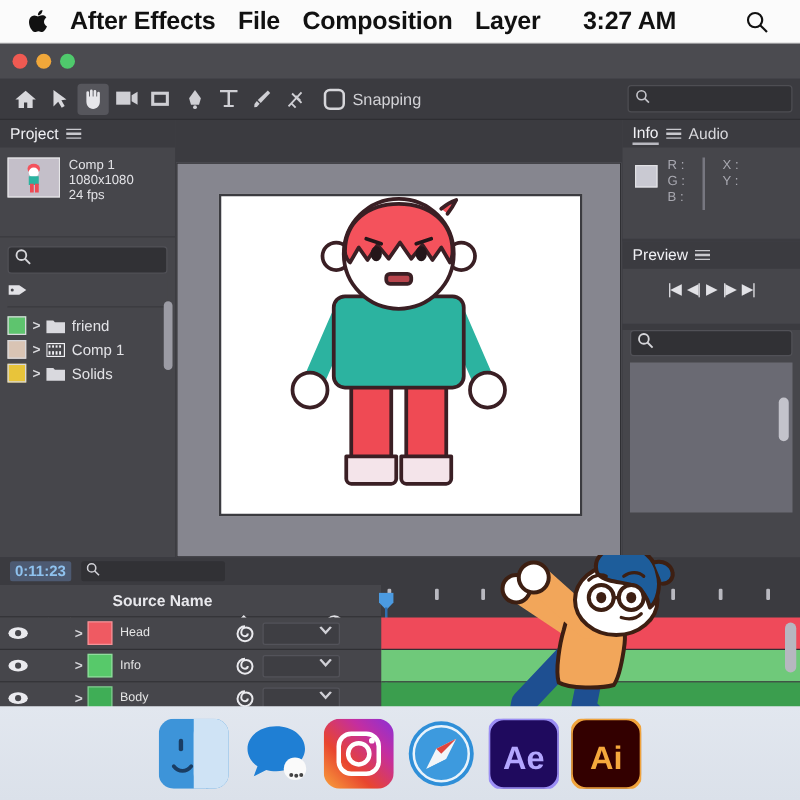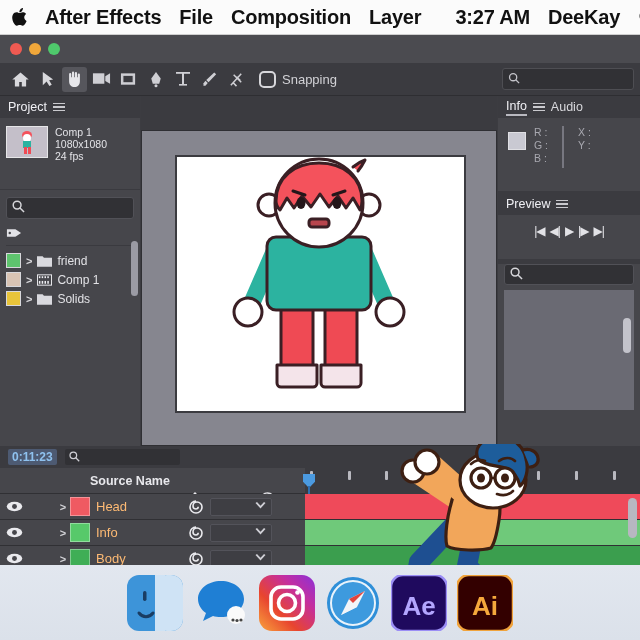--- a/index.html
+++ b/index.html
@@ -9,21 +9,21 @@
     font-family: "Liberation Sans", sans-serif;
     background: #3a3a3e;
   }
   #app { position: relative; width: 640px; height: 640px; background: #dfe4ec; }
 
   
   .menubar {
     position: absolute; left: 0; top: 0; width: 640px; height: 35px;
     background: #fbfbfb;
     display: flex; align-items: center;
-    padding: 0 12px;
+    padding: 0 23px;
     border-bottom: 1px solid #cfcfcf;
   }
   .menubar .mb-item {
     color: #111; font-size: 20px; font-weight: bold;
     margin-right: 18px; white-space: nowrap; letter-spacing: -0.2px;
   }
   .apple-logo { margin-right: 16px; display: flex; align-items: center; }
   .mb-spacer { flex: 0 0 16px; }
   .mb-search { margin-left: auto; margin-right: 2px; display:flex; align-items:center;}
 
@@ -187,21 +187,21 @@
 
   .tl-rows { position: absolute; left: 0; top: 48px; width: 305px; }
   .tl-row {
     height: 26px; display: flex; align-items: center;
     border-bottom: 1px solid #303034; background: #46464b;
   }
   .row-eye { width: 28px; display: flex; justify-content: center; }
   .row-audio { width: 28px; }
   .row-caret { width: 14px; color: #d4d4d8; font-size: 11px; font-weight: bold; text-align: center; }
   .row-sw { width: 20px; height: 19px; border: 1px solid rgba(255,255,255,.35); flex:none; margin-right: 6px; }
-  .row-label { color: #fdba74; font-size: 13px; width: 86px; }
+  .row-label { color: #e5e5e5; font-size: 10px; width: 86px; }
   .row-spiral { width: 28px; display: flex; justify-content: center; }
   .row-drop {
     width: 62px; height: 18px; background: #3e3e43; border: 1px solid #53535a;
     border-radius: 2px; display: flex; align-items: center; justify-content: flex-end;
     padding-right: 5px; color: #c9c9ce; font-size: 10px;
   }
 
   .tl-ruler {
     position: absolute; left: 305px; top: 22px; width: 335px; height: 26px;
     background: #3b3b40;
@@ -249,21 +249,20 @@
       <svg width="17" height="20" viewBox="0 0 17 20">
           <path fill="#111" d="M12.2 10.4c0-2.2 1.8-3.3 1.9-3.4-1-1.5-2.6-1.7-3.2-1.7-1.4-.14-2.7.8-3.4.8-.7 0-1.8-.78-2.9-.76C3.1 5.35 1.7 6.2.95 7.5c-1.55 2.7-.4 6.7 1.1 8.9.75 1.08 1.64 2.3 2.8 2.25 1.13-.04 1.55-.72 2.9-.72 1.36 0 1.74.72 2.92.7 1.2-.02 1.97-1.1 2.7-2.18.85-1.25 1.2-2.46 1.22-2.52-.03-.01-2.35-.9-2.37-3.56zM10 3.9c.62-.75 1.04-1.8.92-2.85-.9.04-1.98.6-2.62 1.34-.57.66-1.07 1.72-.94 2.74 1 .08 2.02-.5 2.64-1.23z"></path>
         </svg>
     </span>
     <span class="mb-item">After Effects</span>
     <span class="mb-item">File</span>
     <span class="mb-item">Composition</span>
     <span class="mb-item">Layer</span>
     <span class="mb-spacer"></span>
     <span class="mb-item">3:27 AM</span>
-    <span class="mb-item">DeeKay</span>
     <span class="mb-search">
       <svg width="19" height="19" viewBox="0 0 20 20">
           <circle cx="8.5" cy="8.5" r="6" fill="none" stroke="#111" stroke-width="1.8"></circle>
           <line x1="13" y1="13" x2="18.5" y2="18.5" stroke="#111" stroke-width="1.8"></line>
         </svg>
     </span>
   </div>
 
   <div class="ae-window">
 

